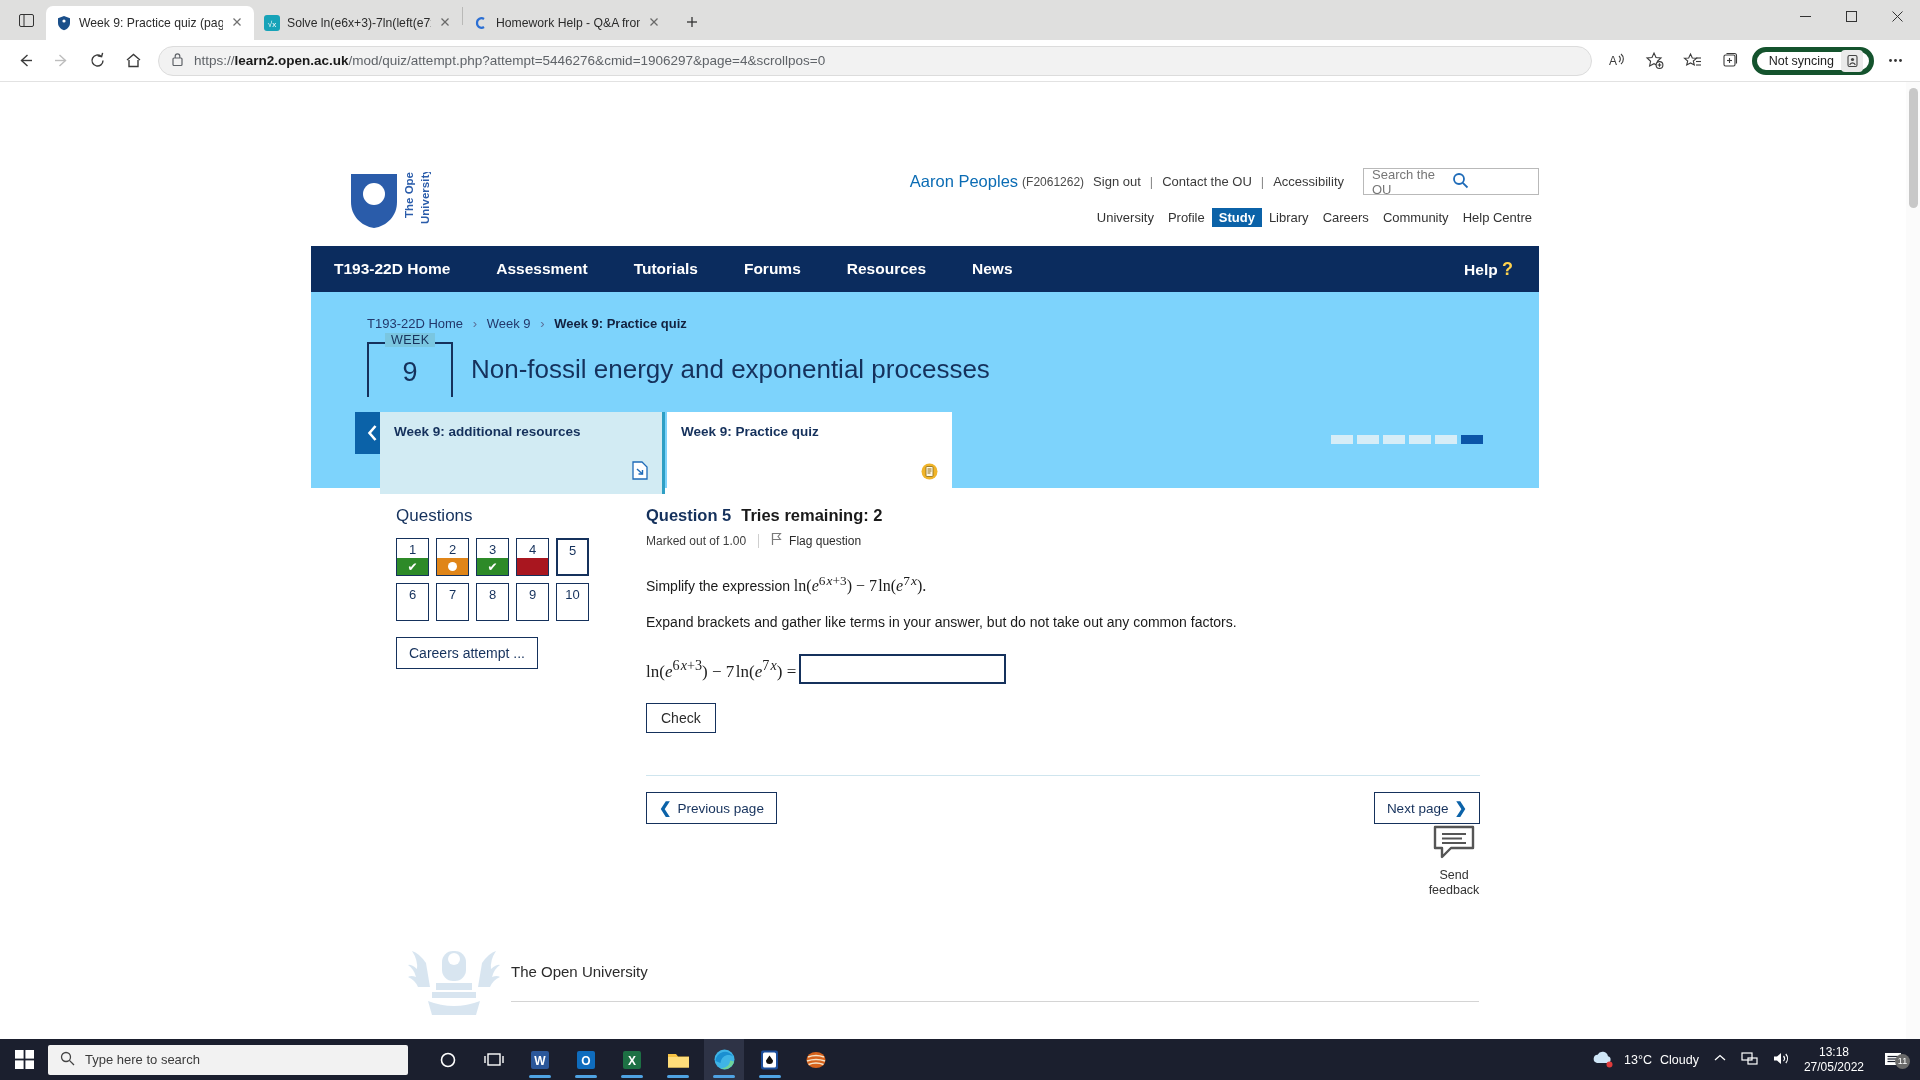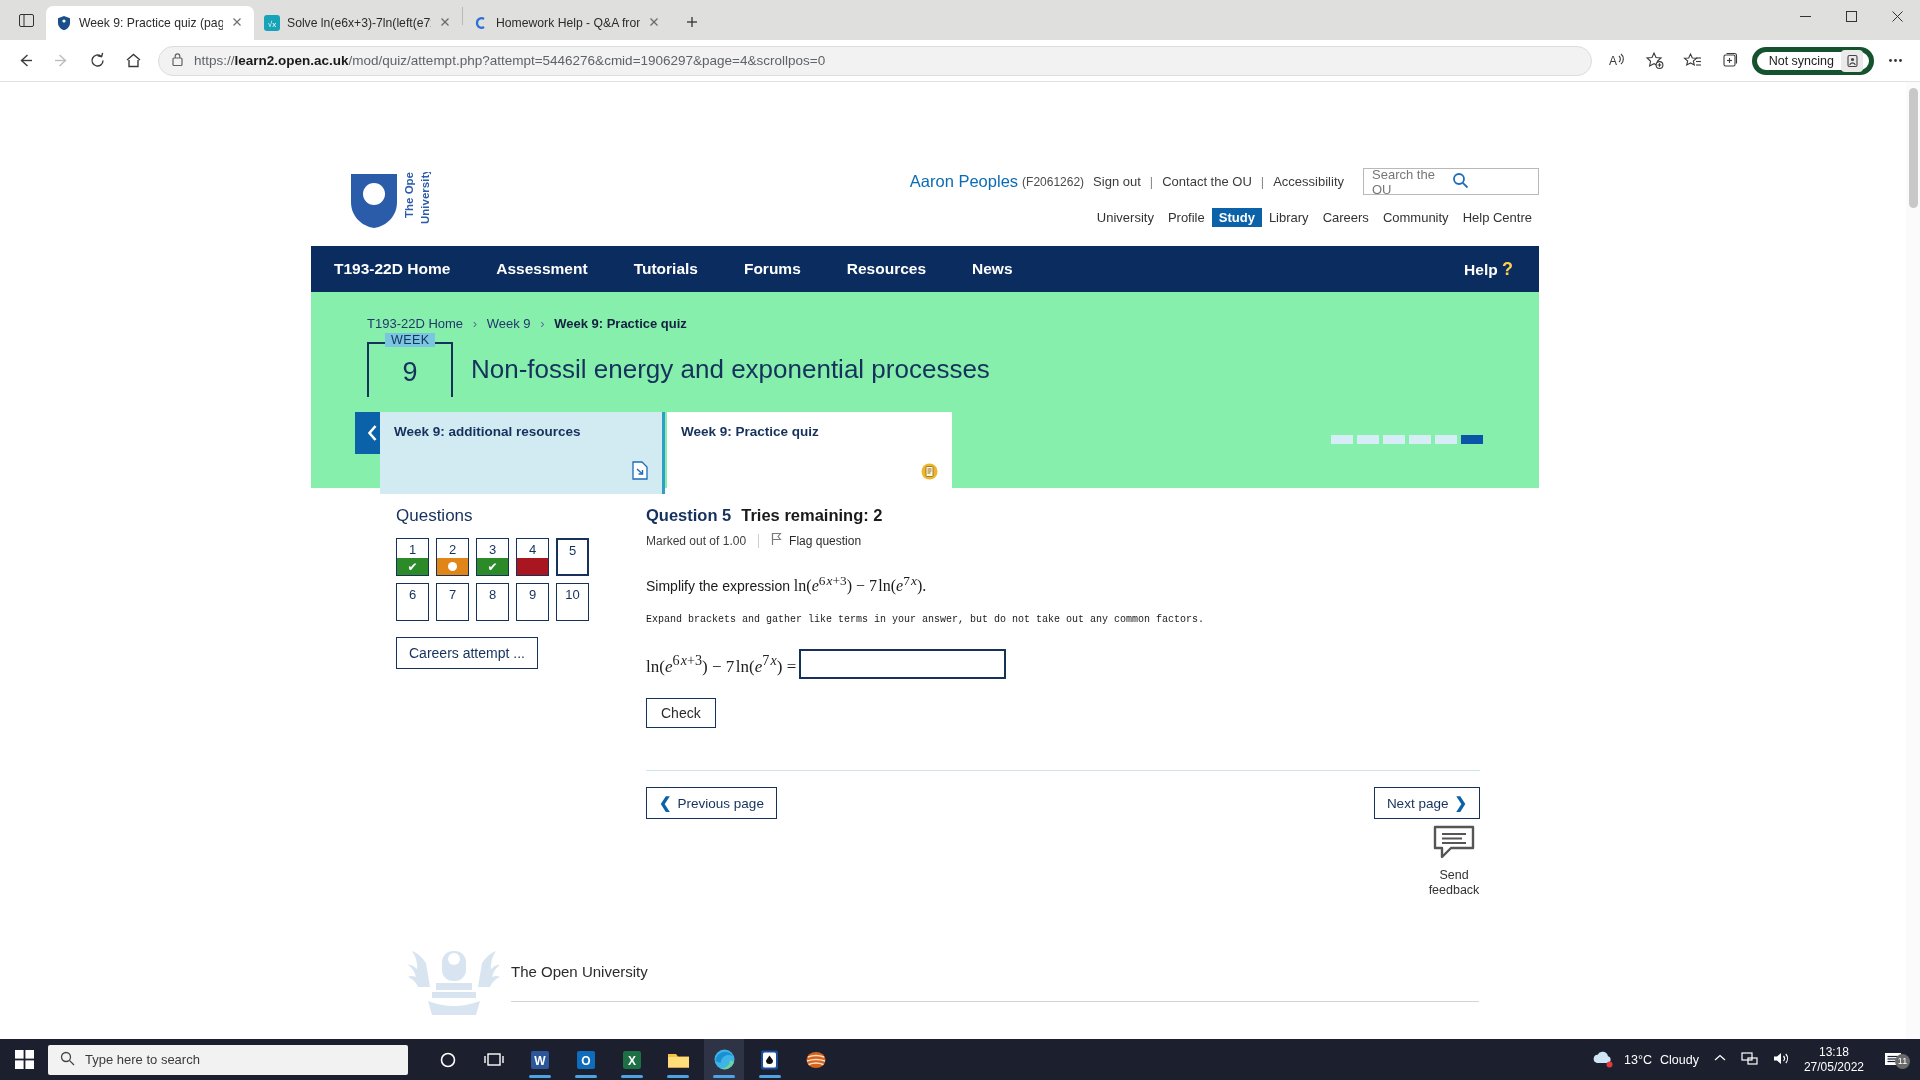--- a/index.html
+++ b/index.html
@@ -92,21 +92,21 @@
   .course-strip {
     position: absolute; left: 311px; right: 381px; top: 164px; height: 46px;
     background: #0b2c5e; display: flex; align-items: center;
   }
   .course-strip a { color: #fff; font-size: 15.5px; font-weight: 600; padding: 0 23px; }
   .course-strip .help { margin-left: auto; padding-right: 26px; color: #fff; font-size: 15.5px; font-weight: 600;}
   .course-strip .help em { color: #ffd24d; font-style: normal; font-size: 18px; }
 
   .banner {
     position: absolute; left: 311px; right: 381px; top: 210px; height: 196px;
-    background: #86efac;
+    background: #7dd3fc;
   }
   .crumbs { padding: 24px 0 0 56px; font-size: 13px; color: #23386b; }
   .crumbs a { color: #23386b; }
   .crumbs .sep { color: #5b6f98; margin: 0 6px; }
   .crumbs b { color: #13213f; }
   .week-row { display: flex; align-items: center; padding-left: 56px; margin-top: 11px; }
   .week-box { width: 86px; height: 55px; position: relative; }
   .week-box .lbl {
     position: absolute; top: -9px; left: 18px; background: #7ac6e0; padding: 0 6px;
     font-size: 12.5px; color: #15315c; letter-spacing: .4px;
@@ -166,21 +166,21 @@
 
   .qbody { position: absolute; left: 266px; top: 12px; right: 50px; }
   .qhead { display: flex; align-items: baseline; gap: 10px; }
   .qhead .qno { font-size: 16.5px; font-weight: 700; color: #15315c; }
   .qhead .tries { font-size: 16.5px; font-weight: 700; color: #1a1a1a; }
   .qmeta { display: flex; align-items: center; gap: 12px; margin-top: 7px; font-size: 12px; color: #3d3d3d; }
   .qmeta .divider { width: 1px; height: 14px; background: #cfcfcf; }
   .qmeta .flag { display: flex; align-items: center; gap: 6px; color: #2b2b2b; }
   .qtext { margin-top: 24px; font-size: 14px; color: #1a1a1a; }
   .qtext .m { font-family: "Liberation Serif", serif; font-size: 16px; }
-  .qnote { margin-top: 19px; font-size: 10px; color: #1a1a1a; font-family: Liberation Mono, monospace; }
+  .qnote { margin-top: 19px; font-size: 14px; color: #1a1a1a; }
   .answer-row { margin-top: 24px; display: flex; align-items: center; }
   .answer-row .m { font-family: "Liberation Serif", serif; font-size: 17px; }
   .ansbox { width: 207px; height: 30px; border: 2px solid #15315c; background: #fff; margin-left: 3px; }
   .checkbtn {
     margin-top: 19px; display: inline-block; border: 1px solid #15315c; background: #fff;
     padding: 6px 14px; font-size: 14px; color: #2b2b2b;
   }
   .hr { margin-top: 42px; height: 1px; background: #cfe5ee; }
   .pagenav { margin-top: 16px; display: flex; justify-content: space-between; }
   .pagebtn {

